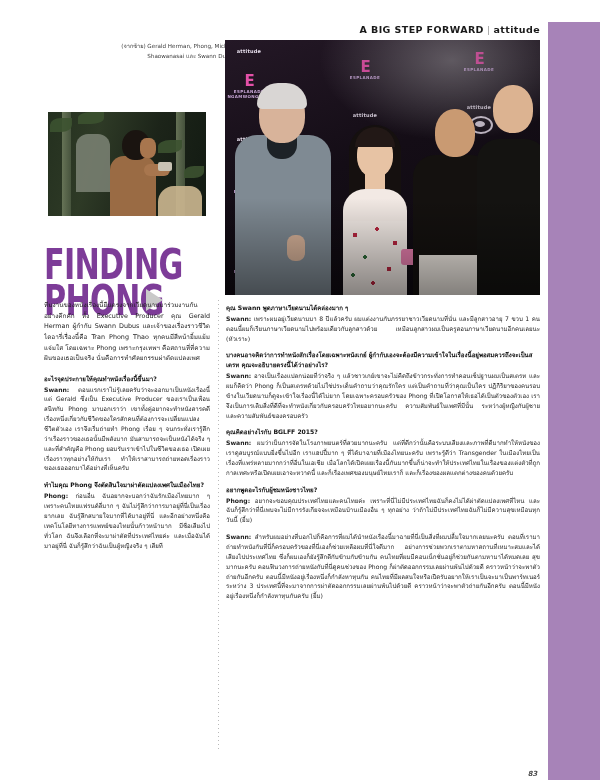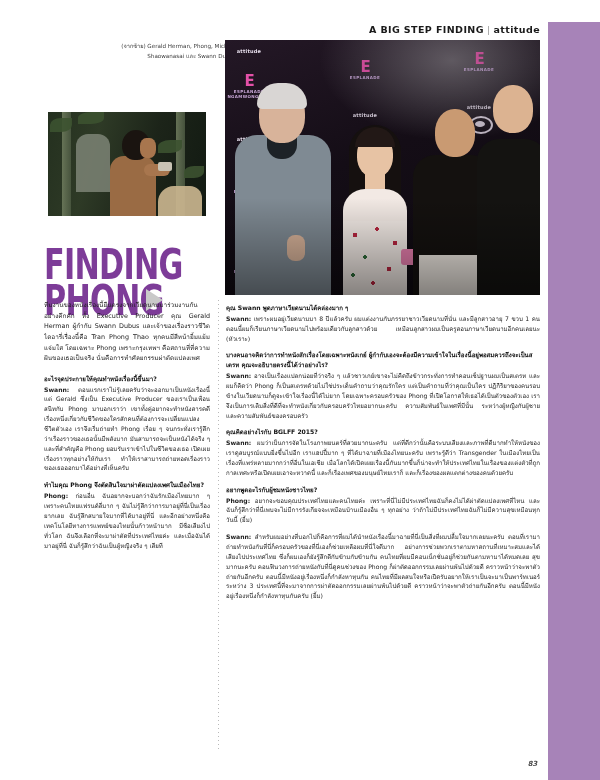--- a/index.html
+++ b/index.html
@@ -365,37 +365,37 @@
     background: repeating-linear-gradient(
       to bottom,
       #b9b9b9 0px, #b9b9b9 1.5px,
       rgba(255,255,255,0) 1.5px, rgba(255,255,255,0) 4px);
   }
 
   
   #page-number {
     position: absolute;
     right: 62px;
-    bottom: 12px;
+    bottom: 2px;
     font-size: 7px;
     font-weight: bold;
     color: #4a4a4a;
     font-style: italic;
   }
 </style>
 </head>
 <body>
 
 <div id="page">
 
   <div id="edge-bar"></div>
   <div id="edge-bar-top"></div>
 
   <div id="runhead">
-    <span>A BIG STEP FINDING</span><span class="sep">|</span><span class="mag">attitude</span>
+    <span>A BIG STEP FORWARD</span><span class="sep">|</span><span class="mag">attitude</span>
   </div>
 
   <div id="photo-caption">(จากซ้าย) Gerald Herman, Phong, Michael Shaowanasai และ Swann Dubus</div>
 
   <div id="main-photo">
     <div class="backdrop"></div>
 
     <div class="logo-col c1">
       <div class="logo-att" style="top:8px;">attitude</div>
       <div class="logo-mark" style="top:34px;">

